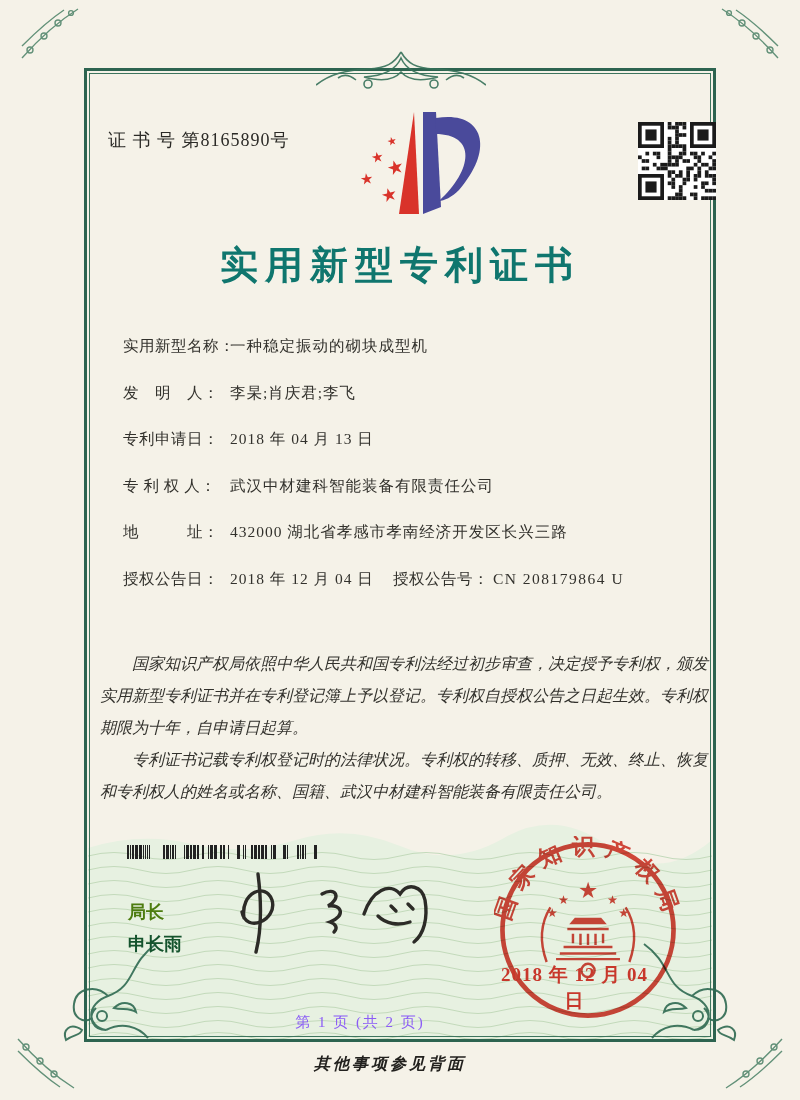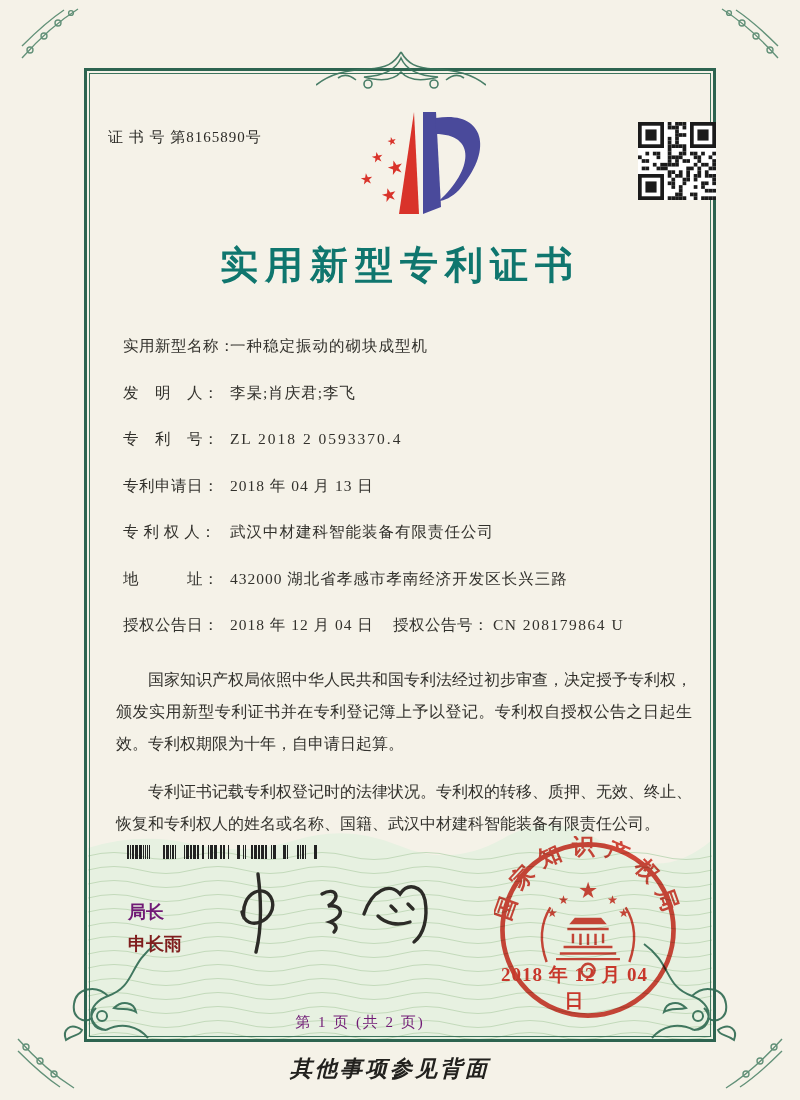--- a/index.html
+++ b/index.html
@@ -11,49 +11,49 @@
   }
   
   .frame{position:absolute; left:84px; top:68px; right:84px; bottom:58px;
     border:3px solid #2d6450;}
   .frame::before{content:''; position:absolute; inset:2px; border:1px solid #3d755e;}
   
   .band{position:absolute; left:88px; right:88px; top:822px; height:218px;}
   
   .orn{position:absolute; pointer-events:none;}
   
-  .certno{position:absolute; left:108px; top:128px; font-size:15px; letter-spacing:1px; color:#2b2a26;font-family:Liberation Serif, serif;}
+  .certno{position:absolute; left:108px; top:128px; font-size:18px; letter-spacing:1px; color:#2b2a26;font-family:Liberation Serif, serif;}
   .logo{position:absolute; left:335px; top:98px;}
   .logo .star{position:absolute; color:#d9332a; line-height:1; font-family:"DejaVu Sans",sans-serif;}
   .qr{position:absolute; left:638px; top:122px;}
   .title{position:absolute; left:0; width:800px; top:240px; text-align:center;
     font-size:38px; font-weight:bold; letter-spacing:7px; color:#0f766e;}
   
   .rows{position:absolute; left:123px; top:336px; width:600px; font-size:15.5px;}
   .row{position:relative; height:46.5px; white-space:nowrap;}
   .row .lbl{display:inline-block; width:103px; letter-spacing:.5px;}
   .row .val{letter-spacing:1px;text-align:right;}
   .row .right{position:absolute; left:270px; top:0;}
   
   .paras{position:absolute; left:100px; top:648px; width:608px;
     font-size:16px; line-height:32px; text-align:justify;}
-  .paras p{margin:16px; text-indent:2em;}
+  .paras p{margin:0; text-indent:2em;font-style:italic;}
   
   .barcode{position:absolute; left:127px; top:845px;}
   .director-label{position:absolute; left:128px; top:900px; font-family:"Liberation Sans","DejaVu Sans",sans-serif;
-    font-weight:bold; font-size:18px; color:#701a75;}
+    font-weight:bold; font-size:18px; color:#4d7c0f;}
   .director-name{position:absolute; left:128px; top:932px; font-family:"Liberation Sans","DejaVu Sans",sans-serif;
-    font-weight:bold; font-size:18px; color:#7f1d1d;text-align:right;}
+    font-weight:bold; font-size:18px; color:#14532d;text-align:right;}
   .signature{position:absolute; left:218px; top:862px;}
   .seal{position:absolute; left:494px; top:836px; mix-blend-mode:multiply; opacity:.92;}
   .seal-date{position:absolute; left:492px; top:962px; width:165px; text-align:center;
     color:#c8372b; font-size:19px; font-weight:bold; letter-spacing:1px;}
-  .pageinfo{position:absolute; left:0; width:720px; top:1013px; text-align:center; font-size:15px; letter-spacing:2px; color:#701a75;}
+  .pageinfo{position:absolute; left:0; width:720px; top:1013px; text-align:center; font-size:15px; letter-spacing:2px; color:#8b5cf6;}
   .backnote{position:absolute; left:0; width:780px; top:1054px; text-align:center;
-    font-size:22px; font-style:italic; font-weight:bold; letter-spacing:3px; color:#22211e;}
+    font-size:16px; font-style:italic; font-weight:bold; letter-spacing:3px; color:#22211e;}
 </style>
 </head>
 <body>
 
 <div class="page">
 
   <svg class="band" width="624" height="218" viewBox="0 0 624 218">
     <defs>
       <path id="wv" d="M0,0 q26,-7 52,0 t52,0 t52,0 t52,0 t52,0 t52,0 t52,0 t52,0 t52,0 t52,0 t52,0 t52,0"></path>
     </defs>
@@ -308,24 +308,20 @@
   <div class="rows">
     <div class="row">
       <span class="lbl">实用新型名称：</span>
       <span class="val">一种稳定振动的砌块成型机</span>
     </div>
     <div class="row">
       <span class="lbl">发　明　人：</span>
       <span class="val">李杲;肖庆君;李飞</span>
     </div>
     <div class="row">
-      <span class="lbl">专　利　号：</span>
-      <span class="val" style="letter-spacing:2px">ZL 2018 2 0593370.4</span>
-    </div>
-    <div class="row">
       <span class="lbl">专利申请日：</span>
       <span class="val">2018 年 04 月 13 日</span>
     </div>
     <div class="row">
       <span class="lbl">专 利 权 人：</span>
       <span class="val">武汉中材建科智能装备有限责任公司</span>
     </div>
     <div class="row">
       <span class="lbl">地　　　址：</span>
       <span class="val">432000 湖北省孝感市孝南经济开发区长兴三路</span>

